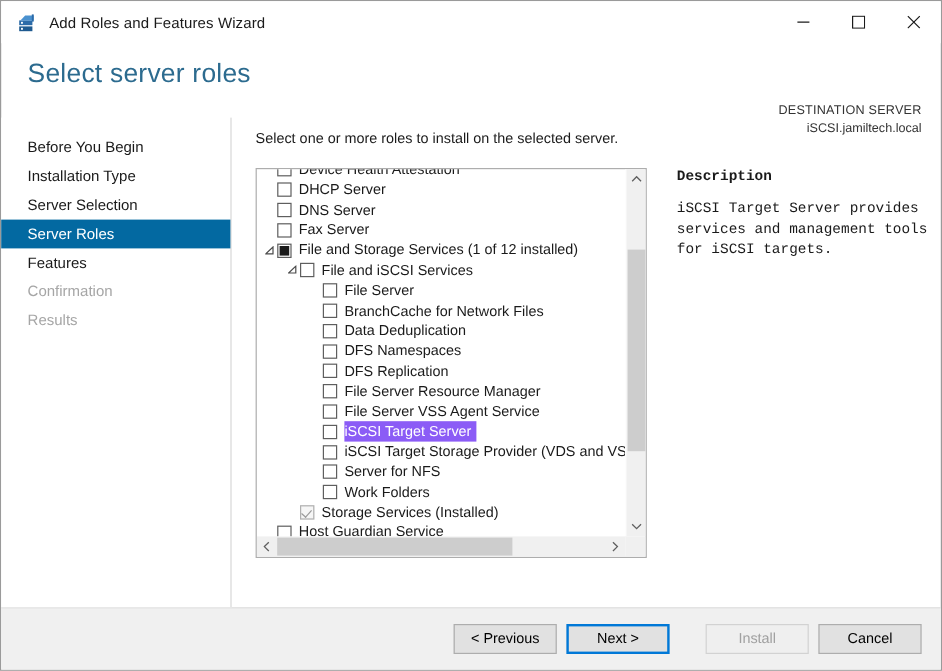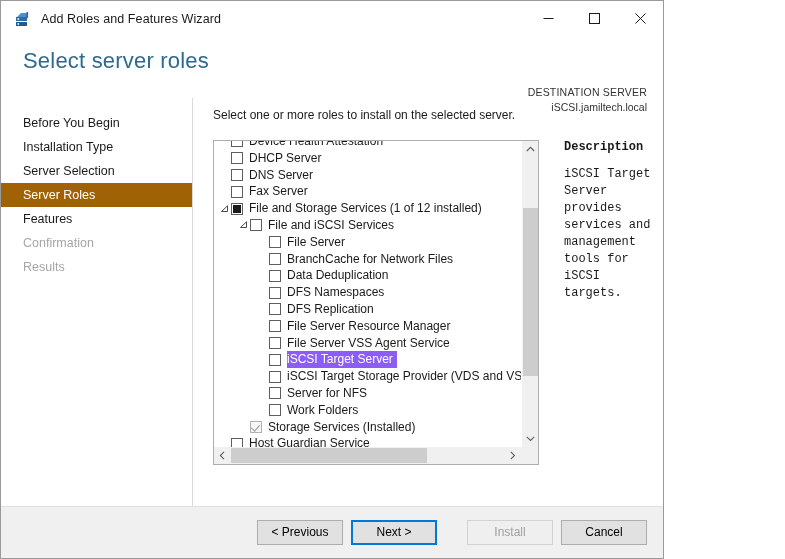--- a/index.html
+++ b/index.html
@@ -13,21 +13,21 @@
     background: #ffffff;
     font-family: "Liberation Sans", sans-serif;
     font-size: 12px;
     color: #000000;
     overflow: hidden;
     position: relative;
   }
   .window {
     position: absolute;
     left: 0; top: 0;
-    width: 664px;
+    width: 785px;
     height: 559px;
     background: #ffffff;
     border: 1px solid #9a9a9a;
     box-sizing: border-box;
     display: flex;
     flex-direction: column;
     justify-content: space-between;
   }
 
   
@@ -123,21 +123,21 @@
   .nav-item {
     height: 24px;
     line-height: 24px;
     padding-left: 22px;
     font-size: 12.5px;
     color: #1a1a1a;
     cursor: default;
     white-space: nowrap;
   }
   .nav-item.selected {
-    background: #a16207;
+    background: #0369a1;
     color: #ffffff;
   }
   .nav-item.disabled {
     color: #a6a6a6;
   }
 
   
   .content {
     flex: 1 1 auto;
     padding-left: 20px;

